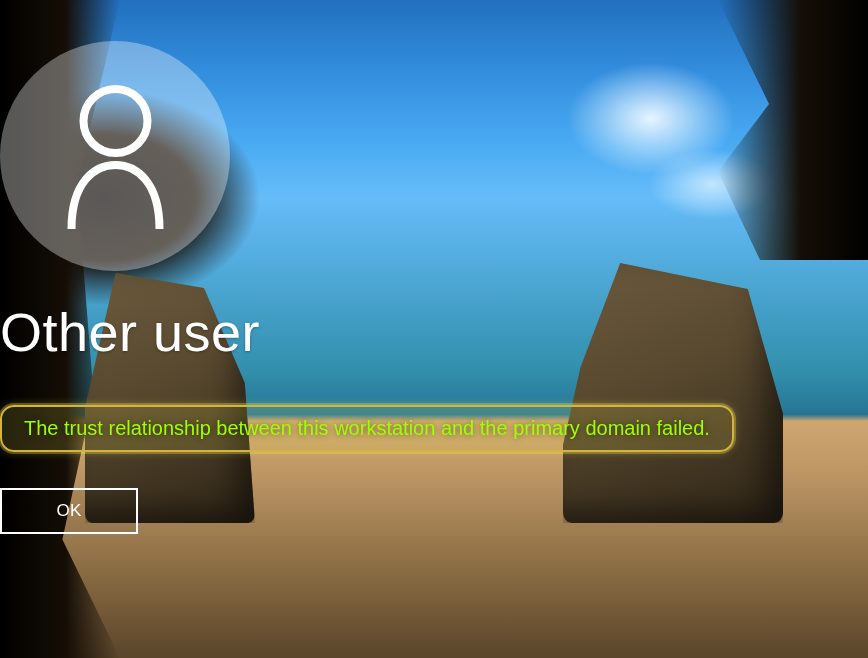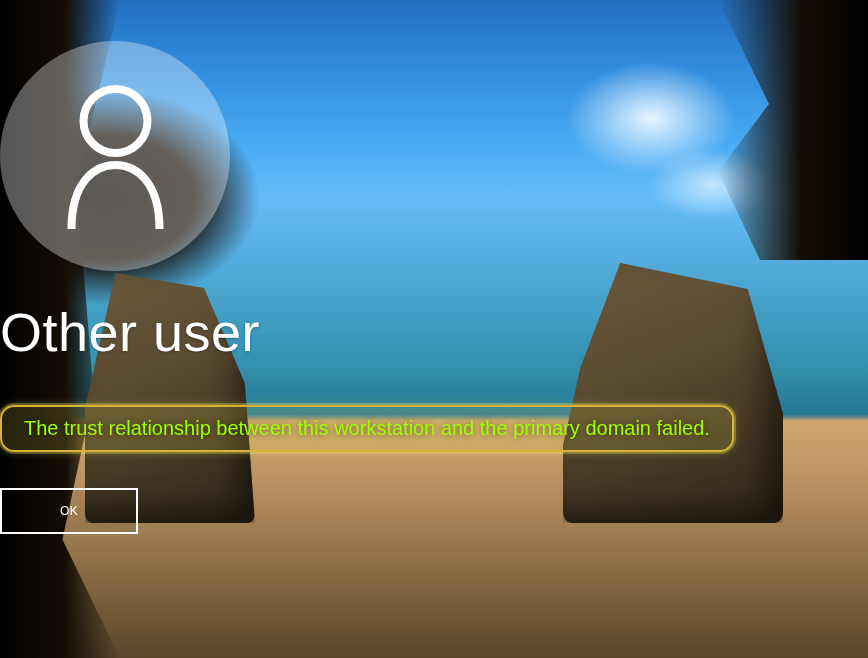--- a/index.html
+++ b/index.html
@@ -119,21 +119,21 @@
       text-shadow: 0 0 6px rgba(0,0,0,0.5);
       white-space: nowrap;
     }
     .ok-button {
       margin-top: 36px;
       width: 138px;
       height: 46px;
       border: 2px solid #ffffff;
       background: rgba(0,0,0,0.06);
       color: #ffffff;
-      font-size: 12px;
+      font-size: 17px;
       font-family: inherit;
       cursor: pointer;
       display: flex;
       align-items: center;
       justify-content: center;
       letter-spacing: 0.3px;
     }
   </style>
 </head>
 <body>

